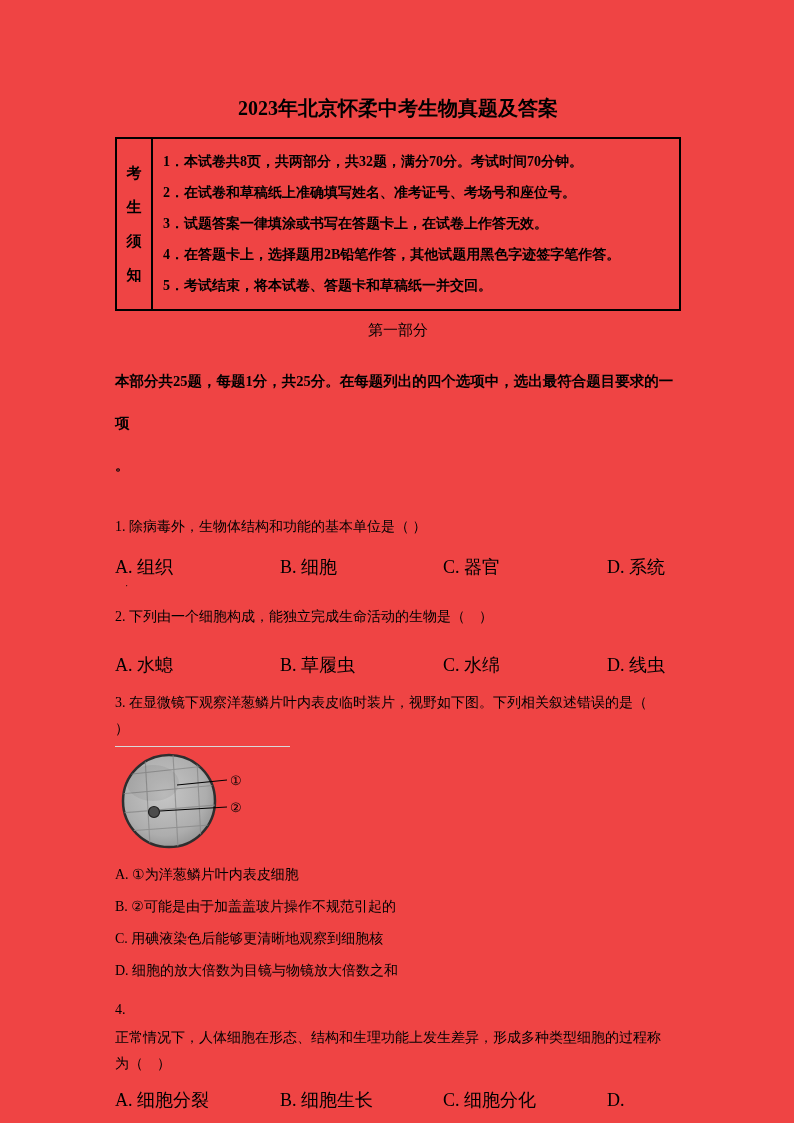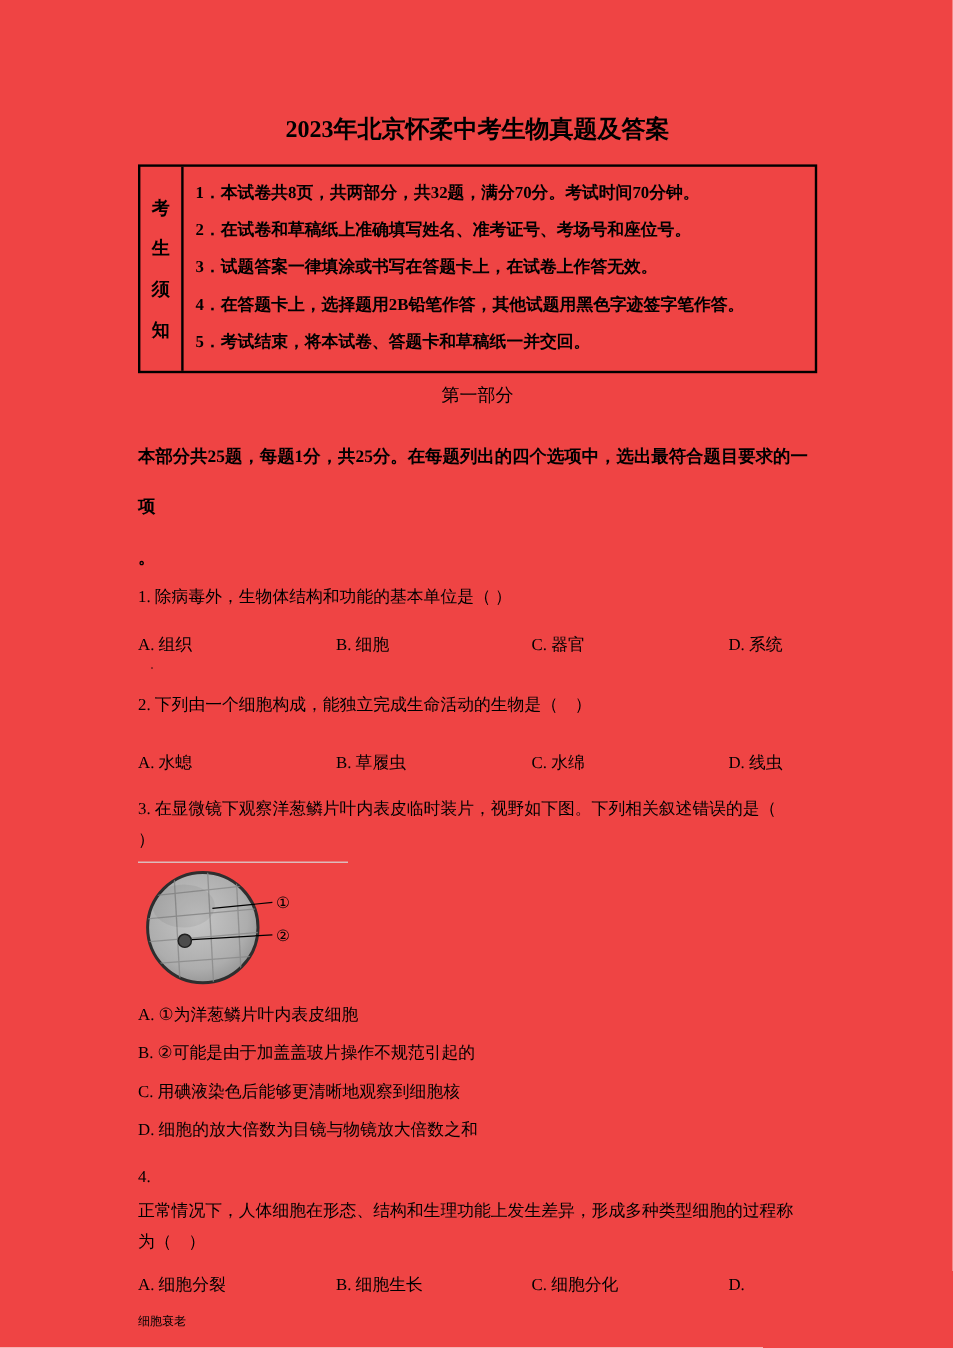--- a/index.html
+++ b/index.html
@@ -64,25 +64,25 @@
     font-weight:bold;
     font-size:14.5px;
     line-height:42px;
     margin-top:20px;
   }
   .intro span { display:block; }
   .stem {
     font-size:14px;
     line-height:26px;
   }
-  .q1-stem { margin-top:0; }
+  .q1-stem { margin-top:28px; }
   .options-row {
     display:grid;
     grid-template-columns:165px 163px 164px auto;
-    font-size:14px;
+    font-size:18px;
     line-height:18px;
     margin-top:18px;
   }
   .stray-mark {
     font-size:10px;
     line-height:8px;
     margin:6px 0 0 10px;
   }
   .q2-stem { margin-top:14px; }
   .q2-options { margin-top:26px; }

